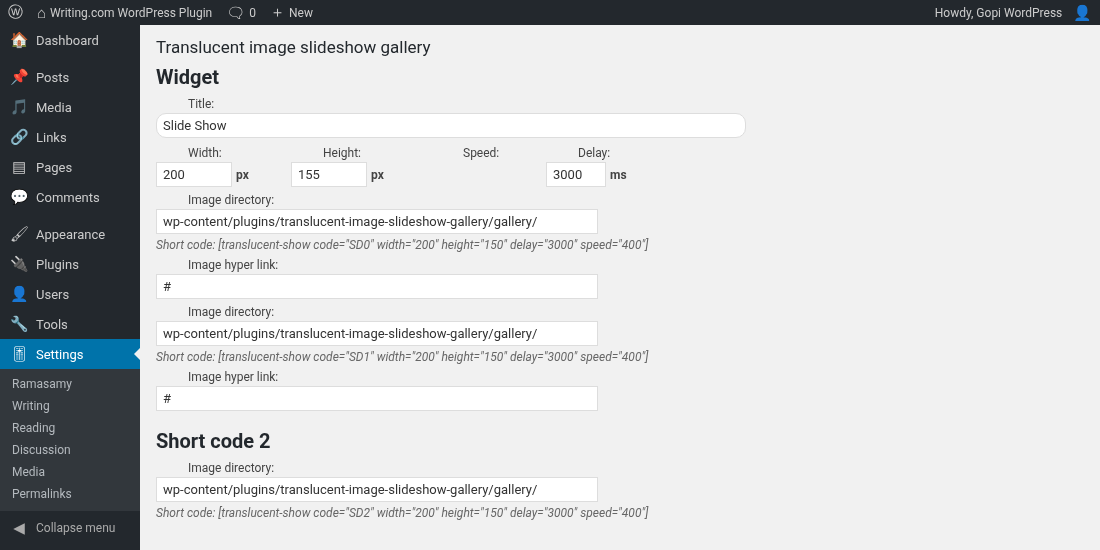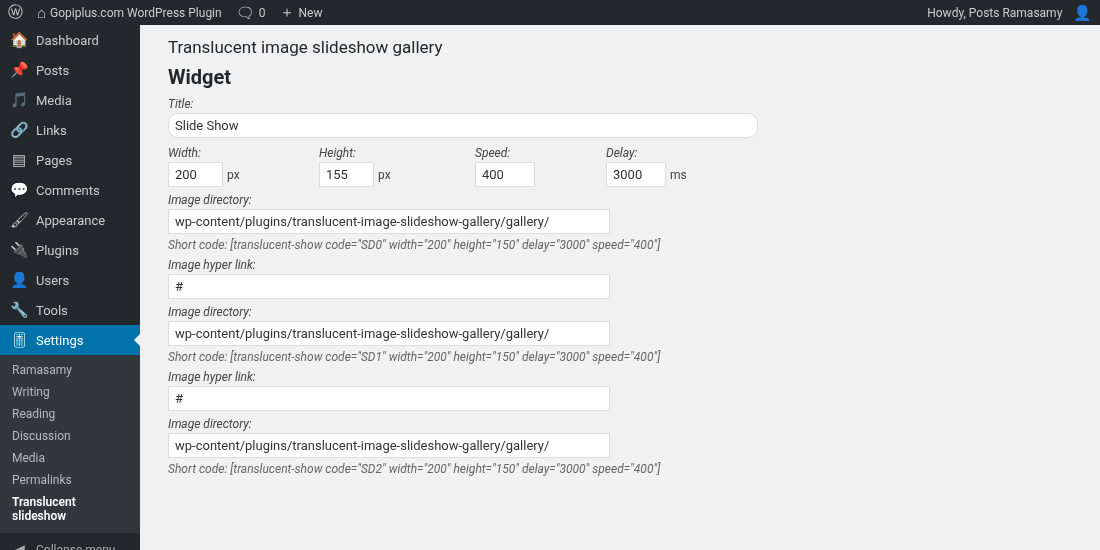--- a/index.html
+++ b/index.html
@@ -11,62 +11,62 @@
 .wrap { display: flex; height: 525px; }
 .sidebar { width: 140px; background: #23282d; color: #eee; font-size: 13px; display: flex; flex-direction: column; }
 .menu-item { display: flex; align-items: center; gap: 8px; padding: 6px 10px; color: #ccc; cursor: pointer; }
 .menu-sep { height: 7px; }
 .menu-item.current { background: #0073aa; color: #fff; position: relative; }
 .menu-item.current::after { content: ""; position: absolute; right: -0px; top: 50%; transform: translateY(-50%); border: 6px solid transparent; border-right-color: #f1f1f1; }
 .submenu { background: #32373c; padding: 4px 0 6px; }
 .submenu a { display: block; padding: 4px 12px; color: #b4b9be; font-size: 12px; cursor: pointer; }
 .submenu a.sub-current { color: #fff; font-weight: 600; }
 .collapse { display: flex; align-items: center; gap: 8px; padding: 8px 10px; color: #aaa; font-size: 12px; cursor: pointer; border-top: 0; }
-.content { flex: 1; padding: 8px 28px 20px; overflow-y: auto; }
+.content { flex: 1; padding: 8px 16px 20px; overflow-y: auto; }
 h1 { font-size: 17px; font-weight: 400; color: #23282d; margin: 4px 0 8px; }
 h2 { font-size: 20px; font-weight: 700; color: #23282d; margin: 8px 0 8px; }
-.label { font-style: italic; font-size: 12px; color: #444; margin-top: 6px; margin-bottom: 2px; }
+.label { font-size: 12px; color: #444; margin-top: 6px; margin-bottom: 2px; margin-left: 32px; }
 .hint { font-style: italic; font-size: 12px; color: #666; margin-top: 4px; }
 input[type=text] { border: 1px solid #ddd; background: #fff; padding: 4px 6px; font-size: 13px; color: #333; }
 .w-title { width: 590px; border-radius: 10px; }
-.w-num { width: 55px; }
+.w-num { width: 76px; }
 .w-num2 { width: 60px; }
 .w-dir { width: 442px; }
-.row { display: flex; gap: 16px; margin-top: 2px; }
+.row { display: flex; gap: 0; margin-top: 2px; }
 .col { display: flex; flex-direction: column; }
 .col.w1 { width: 135px; }
 .col.w2 { width: 140px; }
 .col.w3 { width: 115px; }
 .val-row { display: flex; align-items: center; gap: 4px; }
-.unit { font-size: 12px; color: #444; }
+.unit { font-size: 12px; color: #444; font-weight: bold; }
 .mi-ico { width: 18px; text-align: center; font-size: 15px; }
 </style>
 </head>
 <body>
 
 <div class="toolbar">
   <div class="toolbar-left">
     <a>
         <span class="ico">ⓦ</span>
       </a>
     <a>
         <span class="ico">⌂</span>
-        <span>Gopiplus.com WordPress Plugin</span>
+        <span>Writing.com WordPress Plugin</span>
       </a>
     <a>
         <span class="ico">🗨</span>
         <span>0</span>
       </a>
     <a>
         <span class="ico">＋</span>
         <span>New</span>
       </a>
   </div>
   <div class="toolbar-right">
-    <a><span>Howdy, Posts Ramasamy</span>&nbsp;<span class="ico">👤</span></a>
+    <a><span>Howdy, Gopi WordPress</span>&nbsp;<span class="ico">👤</span></a>
   </div>
 </div>
 
 <div class="wrap">
   <div class="sidebar">
     <div class="menu-item">
         <span class="mi-ico">🏠</span>
         <span>Dashboard</span>
       </div>
     <div class="menu-sep"></div>
@@ -111,21 +111,20 @@
         <span class="mi-ico">🎚</span>
         <span>Settings</span>
       </div>
     <div class="submenu">
       <a>Ramasamy</a>
       <a>Writing</a>
       <a>Reading</a>
       <a>Discussion</a>
       <a>Media</a>
       <a>Permalinks</a>
-      <a class="sub-current">Translucent slideshow</a>
     </div>
     <div class="collapse">
         <span class="mi-ico">◀</span>
         <span>Collapse menu</span>
       </div>
   </div>
 
   <div class="content">
     <h1>Translucent image slideshow gallery</h1>
     <h2>Widget</h2>
@@ -143,23 +142,20 @@
       </div>
       <div class="col w2">
         <div class="label">Height:</div>
         <div class="val-row">
           <input type="text" class="w-num" value="155" style="">
           <span class="unit">px</span>
         </div>
       </div>
       <div class="col w3">
         <div class="label">Speed:</div>
-        <div class="val-row">
-            <input type="text" class="w-num2" value="400" style="">
-          </div>
       </div>
       <div class="col">
         <div class="label">Delay:</div>
         <div class="val-row">
           <input type="text" class="w-num2" value="3000" style="">
           <span class="unit">ms</span>
         </div>
       </div>
     </div>
 
@@ -168,20 +164,21 @@
     <div class="hint">Short code: [translucent-show code="SD0" width="200" height="150" delay="3000" speed="400"]</div>
     <div class="label">Image hyper link:</div>
     <input type="text" class="w-dir" value="#" style="">
 
     <div class="label">Image directory:</div>
     <input type="text" class="w-dir" value="wp-content/plugins/translucent-image-slideshow-gallery/gallery/" style="">
     <div class="hint">Short code: [translucent-show code="SD1" width="200" height="150" delay="3000" speed="400"]</div>
     <div class="label">Image hyper link:</div>
     <input type="text" class="w-dir" value="#" style="">
 
+    <h2 style="margin-top:18px">Short code 2</h2>
     <div class="label">Image directory:</div>
     <input type="text" class="w-dir" value="wp-content/plugins/translucent-image-slideshow-gallery/gallery/" style="">
     <div class="hint">Short code: [translucent-show code="SD2" width="200" height="150" delay="3000" speed="400"]</div>
     
     
 
     
   </div>
 </div>
 

